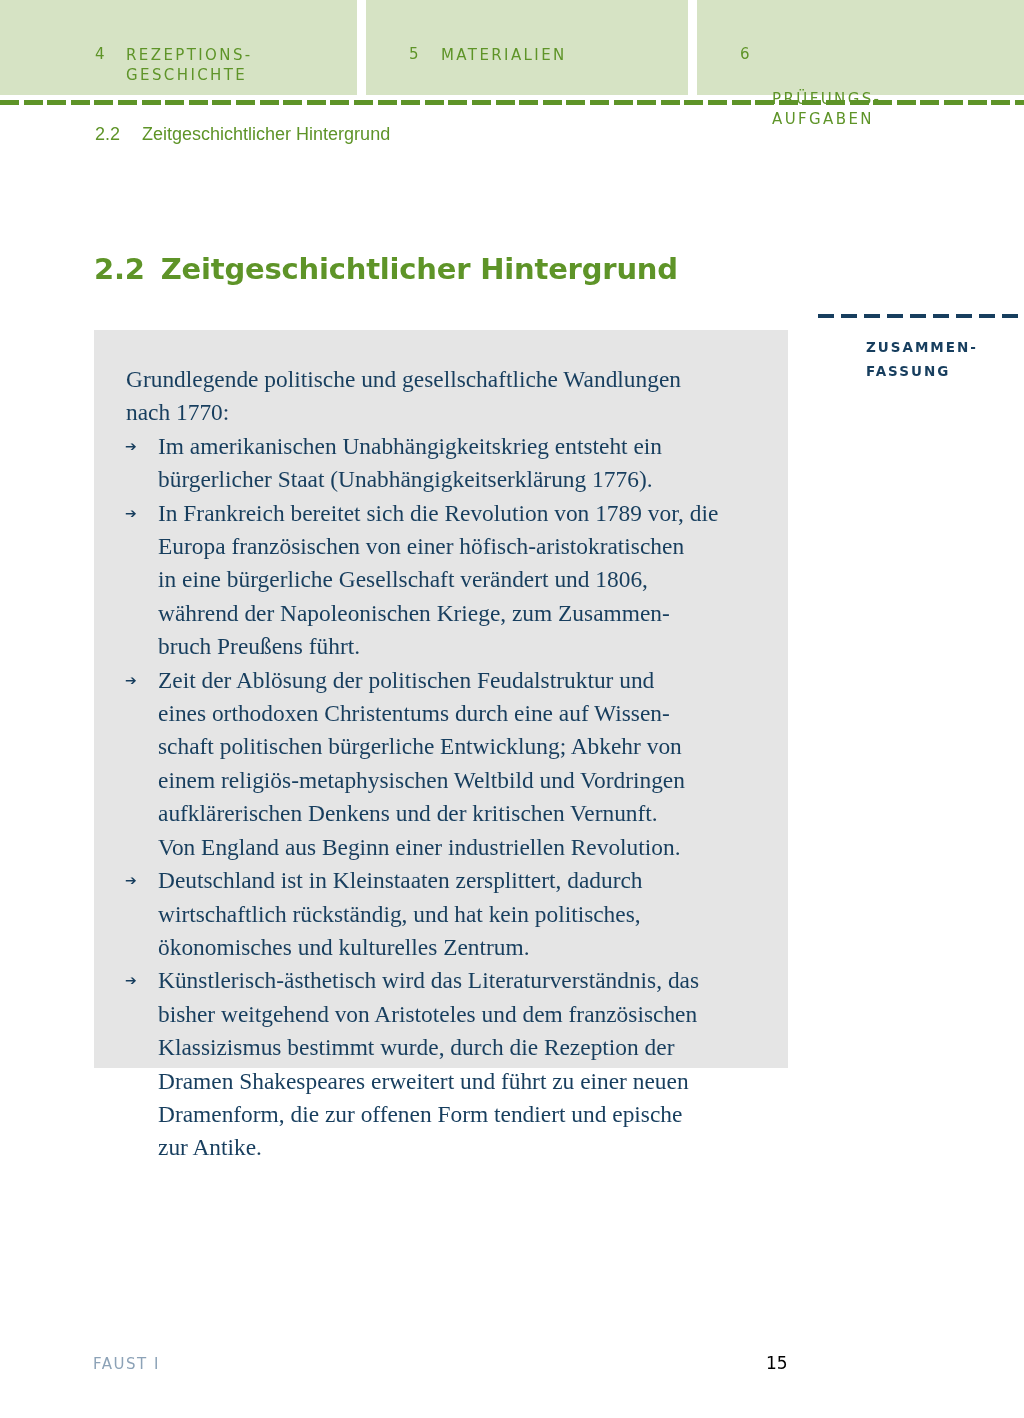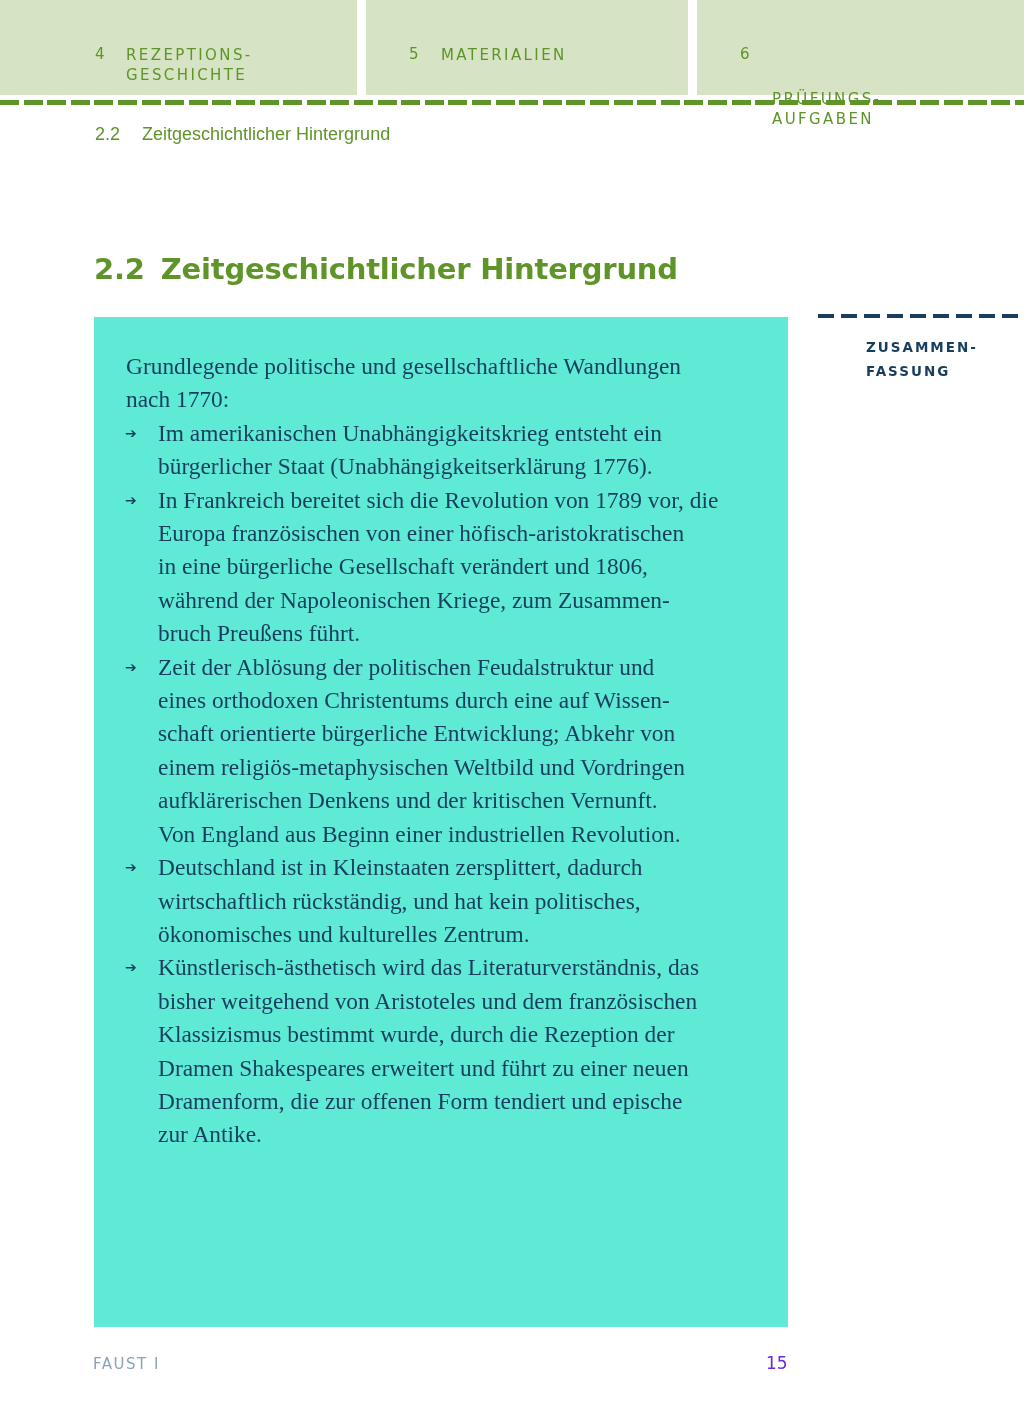--- a/index.html
+++ b/index.html
@@ -108,24 +108,24 @@
       line-height: 24px;
       color: #173e5e;
       white-space: pre-line;
       margin-left: 48px;
     }
 
     
     .summary-box {
       position: absolute;
       left: 94px;
-      top: 317px;
+      top: 330px;
       width: 694px;
-      height: 1010px;
-      background: #5eead4;
+      height: 738px;
+      background: #e5e5e5;
     }
     .summary-content {
       position: absolute;
       left: 32px;
       top: 33px;
       width: 650px;
       font-family: "Liberation Serif", serif;
       font-size: 23.4px;
       line-height: 33.4px;
       color: #173e5e;
@@ -167,21 +167,21 @@
       letter-spacing: 1.5px;
       color: #8ca2b7;
       text-align: right;
     }
     .page-number {
       position: absolute;
       left: 766px;
       top: 1353px;
       font-family: "DejaVu Sans", sans-serif;
       font-size: 17px;
-      color: #6d28d9;
+      color: #000000;
     }
   </style>
 </head>
 <body>
 
 <div class="tabs">
   <div class="tab tab-4">
     <span class="num">4</span>
     <span class="lbl">REZEPTIONS-
 GESCHICHTE</span>
@@ -228,21 +228,21 @@
         <span class="line">In Frankreich bereitet sich die Revolution von 1789 vor, die</span>
         <span class="line">Europa französischen von einer höfisch-aristokratischen</span>
         <span class="line">in eine bürgerliche Gesellschaft verändert und 1806,</span>
         <span class="line">während der Napoleonischen Kriege, zum Zusammen-</span>
         <span class="line">bruch Preußens führt.</span>
       </li>
       <li class="bullet">
         <span class="arrow">➔</span>
         <span class="line">Zeit der Ablösung der politischen Feudalstruktur und</span>
         <span class="line">eines orthodoxen Christentums durch eine auf Wissen-</span>
-        <span class="line">schaft orientierte bürgerliche Entwicklung; Abkehr von</span>
+        <span class="line">schaft politischen bürgerliche Entwicklung; Abkehr von</span>
         <span class="line">einem religiös-metaphysischen Weltbild und Vordringen</span>
         <span class="line">aufklärerischen Denkens und der kritischen Vernunft.</span>
         <span class="line">Von England aus Beginn einer industriellen Revolution.</span>
       </li>
       <li class="bullet">
         <span class="arrow">➔</span>
         <span class="line">Deutschland ist in Kleinstaaten zersplittert, dadurch</span>
         <span class="line">wirtschaftlich rückständig, und hat kein politisches,</span>
         <span class="line">ökonomisches und kulturelles Zentrum.</span>
       </li>

